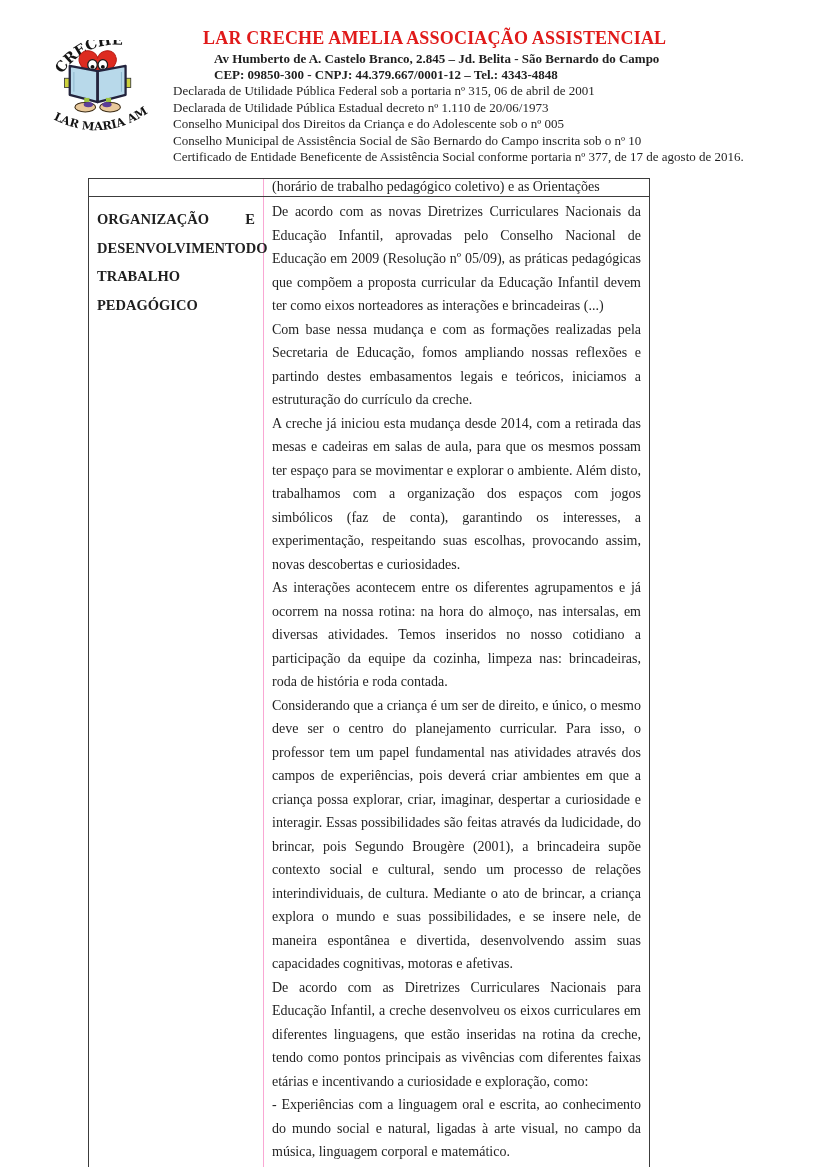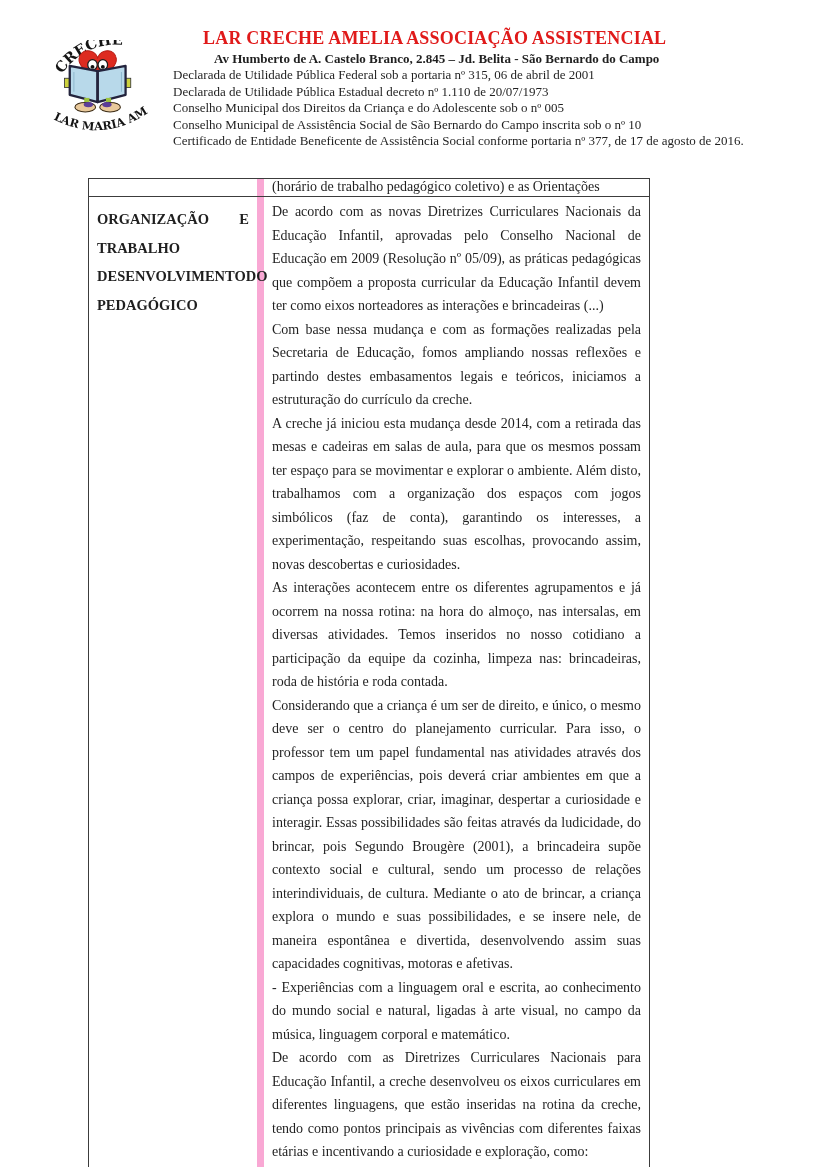--- a/index.html
+++ b/index.html
@@ -29,21 +29,21 @@
   .doc-table{
     position:absolute;left:88px;top:178px;width:562px;
     border:1px solid #3c3c3c;
     box-sizing:border-box;
     font-size:14px;
   }
   .t-row{display:flex;align-items:stretch;}
   .t-row.bordered{border-bottom:1px solid #3c3c3c;}
   .cell-l{
     width:175px;flex:0 0 175px;box-sizing:border-box;
-    border-right:7px solid #f9a8d4;
+    border-right:1px solid #f9a8d4;
     padding:0 8px;
   }
   .cell-r{flex:1;box-sizing:border-box;padding:0 8px;}
   .row-cont{height:17px;overflow:hidden;}
   .row-cont .cell-r{font-size:14px;line-height:16px;}
   .row-main{min-height:853px;}
   .row-main .cell-l{
     padding-top:8px;font-weight:bold;font-size:14.5px;line-height:28.6px;
   }
   .hline{display:flex;justify-content:space-between;}
@@ -100,61 +100,62 @@
     </g>
 
     <text font-family="DejaVu Serif, serif" font-weight="bold" font-size="11" fill="#141414">
       <textPath href="#arcB" startOffset="1%">LAR MARIA AMÉLIA</textPath>
     </text>
   </svg>
 
   <div class="header-text">
     <div class="org-title">LAR CRECHE AMELIA ASSOCIAÇÃO ASSISTENCIAL</div>
     <div class="org-bold-line">Av Humberto de A. Castelo Branco, 2.845 – Jd. Belita - São Bernardo do Campo</div>
+    <div class="org-bold-line">CEP: 09850-300 - CNPJ: 44.379.667/0001-12 – Tel.: 4343-4848</div>
     <div class="cred-line">Declarada de Utilidade Pública Federal sob a portaria nº 315, 06 de abril de 2001</div>
-    <div class="cred-line">Declarada de Utilidade Pública Estadual decreto nº 1.110 de 20/07/1973</div>
+    <div class="cred-line">Declarada de Utilidade Pública Estadual decreto nº 1.110 de 20/06/1973</div>
     <div class="cred-line">Conselho Municipal dos Direitos da Criança e do Adolescente sob o nº 005</div>
     <div class="cred-line">Conselho Municipal de Assistência Social de São Bernardo do Campo inscrita sob o nº 10</div>
     <div class="cred-line">Certificado de Entidade Beneficente de Assistência Social conforme portaria nº 377, de 17 de agosto de 2016.</div>
   </div>
 
   <div class="doc-table">
 
     <div class="t-row row-cont bordered">
       <div class="cell-l"></div>
       <div class="cell-r">(horário de trabalho pedagógico coletivo) e as Orientações Individuais.</div>
     </div>
 
     <div class="t-row row-main bordered">
       <div class="cell-l">
         <div class="hline">
           <span>ORGANIZAÇÃO</span>
           <span>E</span>
         </div>
         <div class="hline">
+          <span>DESENVOLVIMENTO</span>
+          <span>DO</span>
+        </div>
+        <div class="hline">
           <span>TRABALHO</span>
           <span></span>
-        </div>
-        <div class="hline">
-          <span>DESENVOLVIMENTO</span>
-          <span>DO</span>
         </div>
         <div class="hline">
           <span>PEDAGÓGICO</span>
           <span></span>
         </div>
       </div>
       <div class="cell-r">
         <p>De acordo com as novas Diretrizes Curriculares Nacionais da Educação Infantil, aprovadas pelo Conselho Nacional de Educação em 2009 (Resolução nº 05/09), as práticas pedagógicas que compõem a proposta curricular da Educação Infantil devem ter como eixos norteadores as interações e brincadeiras (...)</p>
         <p>Com base nessa mudança e com as formações realizadas pela Secretaria de Educação, fomos ampliando nossas reflexões e partindo destes embasamentos legais e teóricos, iniciamos a estruturação do currículo da creche.</p>
         <p>A creche já iniciou esta mudança desde 2014, com a retirada das mesas e cadeiras em salas de aula, para que os mesmos possam ter espaço para se movimentar e explorar o ambiente. Além disto, trabalhamos com a organização dos espaços com jogos simbólicos (faz de conta), garantindo os interesses, a experimentação, respeitando suas escolhas, provocando assim, novas descobertas e curiosidades.</p>
         <p>As interações acontecem entre os diferentes agrupamentos e já ocorrem na nossa rotina: na hora do almoço, nas intersalas, em diversas atividades. Temos inseridos no nosso cotidiano a participação da equipe da cozinha, limpeza nas: brincadeiras, roda de história e roda contada.</p>
         <p>Considerando que a criança é um ser de direito, e único, o mesmo deve ser o centro do planejamento curricular. Para isso, o professor tem um papel fundamental nas atividades através dos campos de experiências, pois deverá criar ambientes em que a criança possa explorar, criar, imaginar, despertar a curiosidade e interagir. Essas possibilidades são feitas através da ludicidade, do brincar, pois Segundo Brougère (2001), a brincadeira supõe contexto social e cultural, sendo um processo de relações interindividuais, de cultura. Mediante o ato de brincar, a criança explora o mundo e suas possibilidades, e se insere nele, de maneira espontânea e divertida, desenvolvendo assim suas capacidades cognitivas, motoras e afetivas.</p>
+        <p>De acordo com as Diretrizes Curriculares Nacionais para Educação Infantil, a creche desenvolveu os eixos curriculares em diferentes linguagens, que estão inseridas na rotina da creche, tendo como pontos principais as vivências com diferentes faixas etárias e incentivando a curiosidade e exploração, como:</p>
         <p>- Experiências com a linguagem oral e escrita, ao conhecimento do mundo social e natural, ligadas à arte visual, no campo da música, linguagem corporal e matemático.</p>
-        <p>De acordo com as Diretrizes Curriculares Nacionais para Educação Infantil, a creche desenvolveu os eixos curriculares em diferentes linguagens, que estão inseridas na rotina da creche, tendo como pontos principais as vivências com diferentes faixas etárias e incentivando a curiosidade e exploração, como:</p>
       </div>
     </div>
 
     <div class="t-row row-bottom">
       <div class="cell-l"></div>
       <div class="cell-r">A nossa rotina é organizada e flexível, para que isso aconteça, respeitamos a</div>
     </div>
 
   </div>
 </div>

